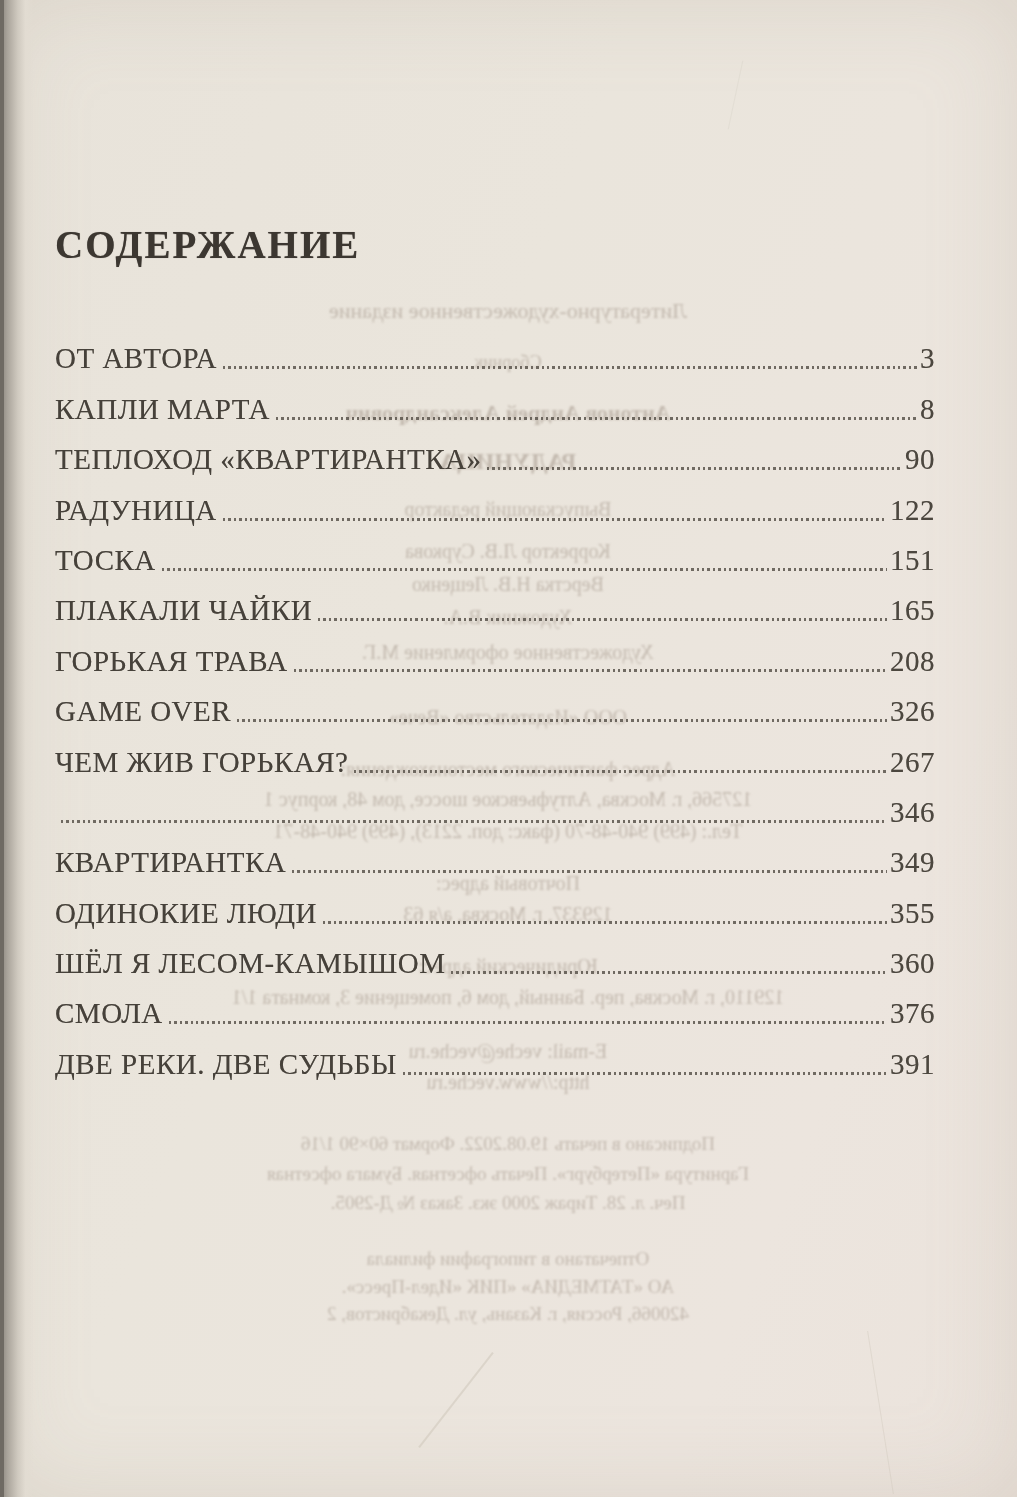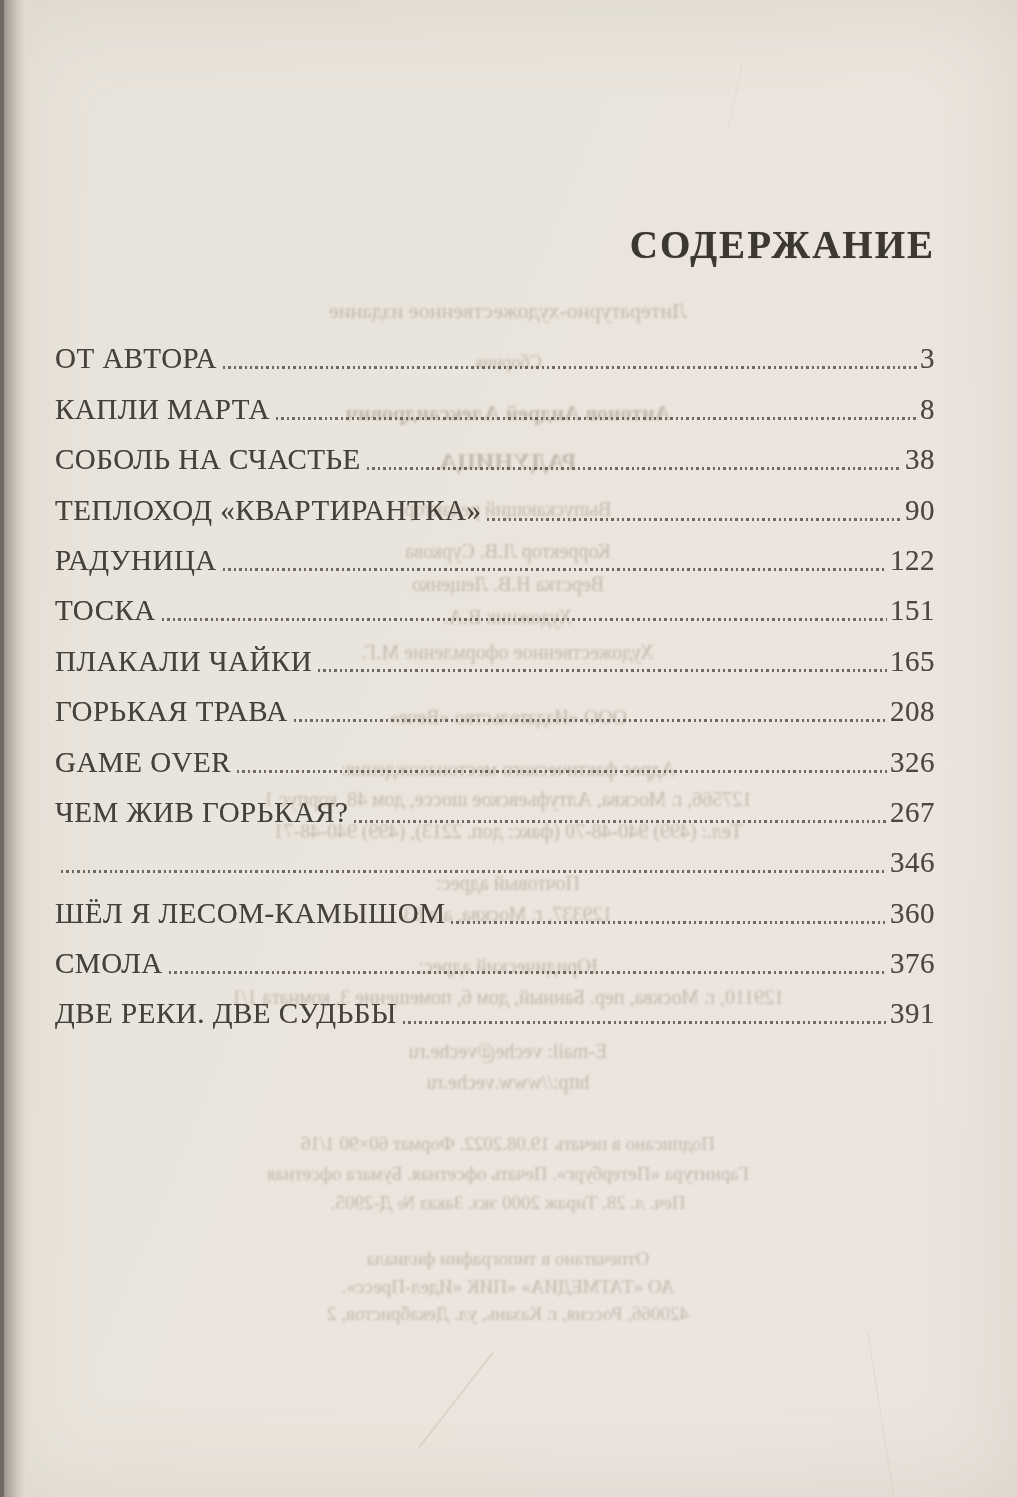--- a/index.html
+++ b/index.html
@@ -29,21 +29,21 @@
     color:#a3968a;
     opacity:.55;
     filter:blur(0.9px);
     pointer-events:none;
   }
   .bleed .bl{
     position:absolute;left:0;width:100%;text-align:center;white-space:nowrap;
   }
   .page-title{
     position:absolute;left:55px;width:880px;top:222px;margin:0;
-    text-align:right;
+    text-align:left;
     font-size:39px;font-weight:700;letter-spacing:2px;
     color:#3c3731;
     text-shadow:0 0 .7px rgba(60,55,49,.55);
   }
   .toc{
     position:absolute;left:55px;top:330px;width:880px;
   }
   .toc-row{
     display:flex;align-items:flex-end;height:50.4px;
     padding-bottom:7px;box-sizing:border-box;text-align:right;
@@ -112,25 +112,20 @@
         <span class="toc-title">ОТ АВТОРА</span>
         <span class="leader"></span>
         <span class="toc-page">3</span>
       </div>
       <div class="toc-row">
         <span class="toc-title">КАПЛИ МАРТА</span>
         <span class="leader"></span>
         <span class="toc-page">8</span>
       </div>
       <div class="toc-row">
-        <span class="toc-title">СОБОЛЬ НА СЧАСТЬЕ</span>
-        <span class="leader"></span>
-        <span class="toc-page">38</span>
-      </div>
-      <div class="toc-row">
         <span class="toc-title">ТЕПЛОХОД «КВАРТИРАНТКА»</span>
         <span class="leader"></span>
         <span class="toc-page">90</span>
       </div>
       <div class="toc-row">
         <span class="toc-title">РАДУНИЦА</span>
         <span class="leader"></span>
         <span class="toc-page">122</span>
       </div>
       <div class="toc-row">
@@ -156,20 +151,30 @@
       <div class="toc-row">
         <span class="toc-title">ЧЕМ ЖИВ ГОРЬКАЯ?</span>
         <span class="leader"></span>
         <span class="toc-page">267</span>
       </div>
       <div class="toc-row">
         <span class="leader"></span>
         <span class="toc-page">346</span>
       </div>
       <div class="toc-row">
+        <span class="toc-title">КВАРТИРАНТКА</span>
+        <span class="leader"></span>
+        <span class="toc-page">349</span>
+      </div>
+      <div class="toc-row">
+        <span class="toc-title">ОДИНОКИЕ ЛЮДИ</span>
+        <span class="leader"></span>
+        <span class="toc-page">355</span>
+      </div>
+      <div class="toc-row">
         <span class="toc-title">ШЁЛ Я ЛЕСОМ-КАМЫШОМ</span>
         <span class="leader"></span>
         <span class="toc-page">360</span>
       </div>
       <div class="toc-row">
         <span class="toc-title">СМОЛА</span>
         <span class="leader"></span>
         <span class="toc-page">376</span>
       </div>
       <div class="toc-row">

